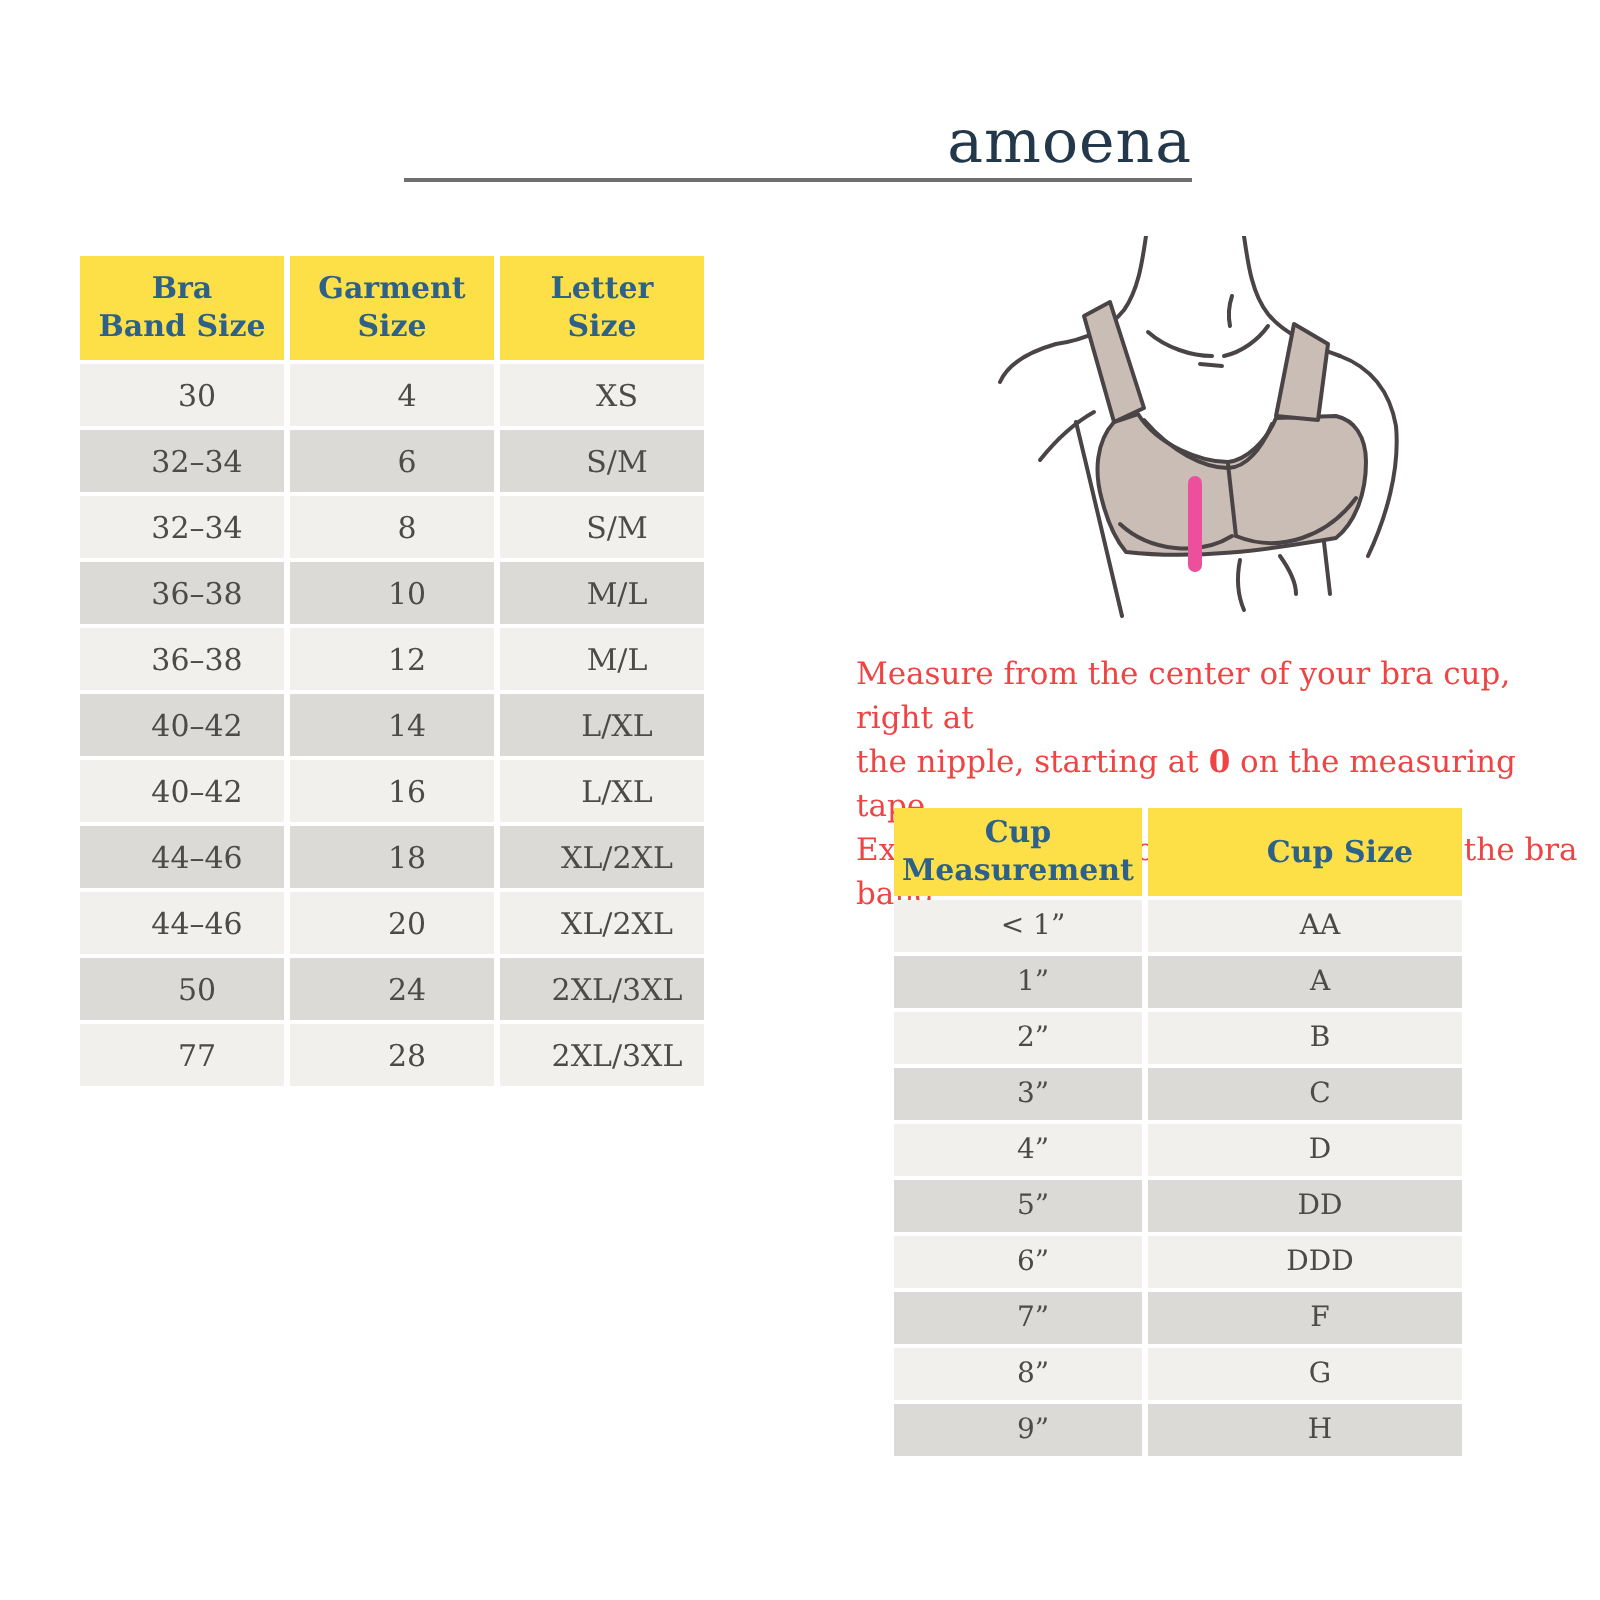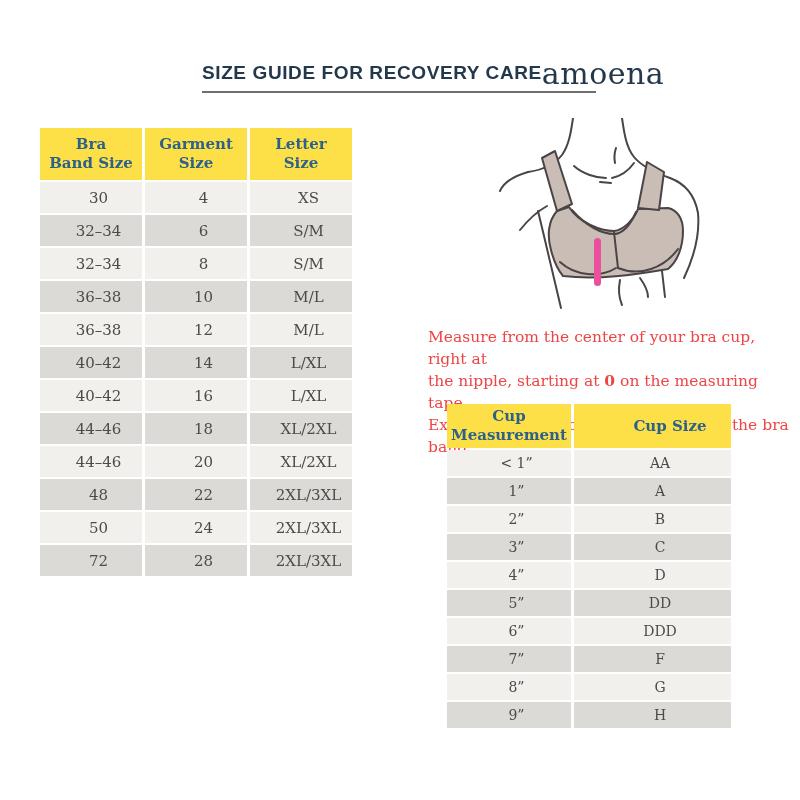--- a/index.html
+++ b/index.html
@@ -38,21 +38,20 @@
 
   
   .illustration{position:absolute;left:450px;top:118px;width:320px;height:200px;}
 </style>
 </head>
 <body>
 
 <div class="canvas">
 
   <div class="title-row">
-    <span class="page-title">SIZE GUIDE FOR RECOVERY CARE</span>
     <span class="brand">amoena</span>
   </div>
 
   <table class="band-table">
     <thead>
       <tr>
         <th><span>Bra</span><br><span>Band Size</span></th>
         <th><span>Garment</span><br><span>Size</span></th>
         <th><span>Letter</span><br><span>Size</span></th>
       </tr>
@@ -97,31 +96,26 @@
           <td>44–46</td>
           <td>18</td>
           <td>XL/2XL</td>
         </tr>
       <tr>
           <td>44–46</td>
           <td>20</td>
           <td>XL/2XL</td>
         </tr>
       <tr>
-          <td>48</td>
-          <td>22</td>
-          <td>2XL/3XL</td>
-        </tr>
-      <tr>
           <td>50</td>
           <td>24</td>
           <td>2XL/3XL</td>
         </tr>
       <tr>
-          <td>72</td>
+          <td>77</td>
           <td>28</td>
           <td>2XL/3XL</td>
         </tr>
     </tbody>
   </table>
 
   <svg class="illustration" viewBox="0 0 320 200">
     <g fill="none" stroke="#4a4446" stroke-width="2" stroke-linecap="round">
 
       <path d="M123,0 C121,14 119,27 112,37 C104,47 92,52 78,54"></path>

